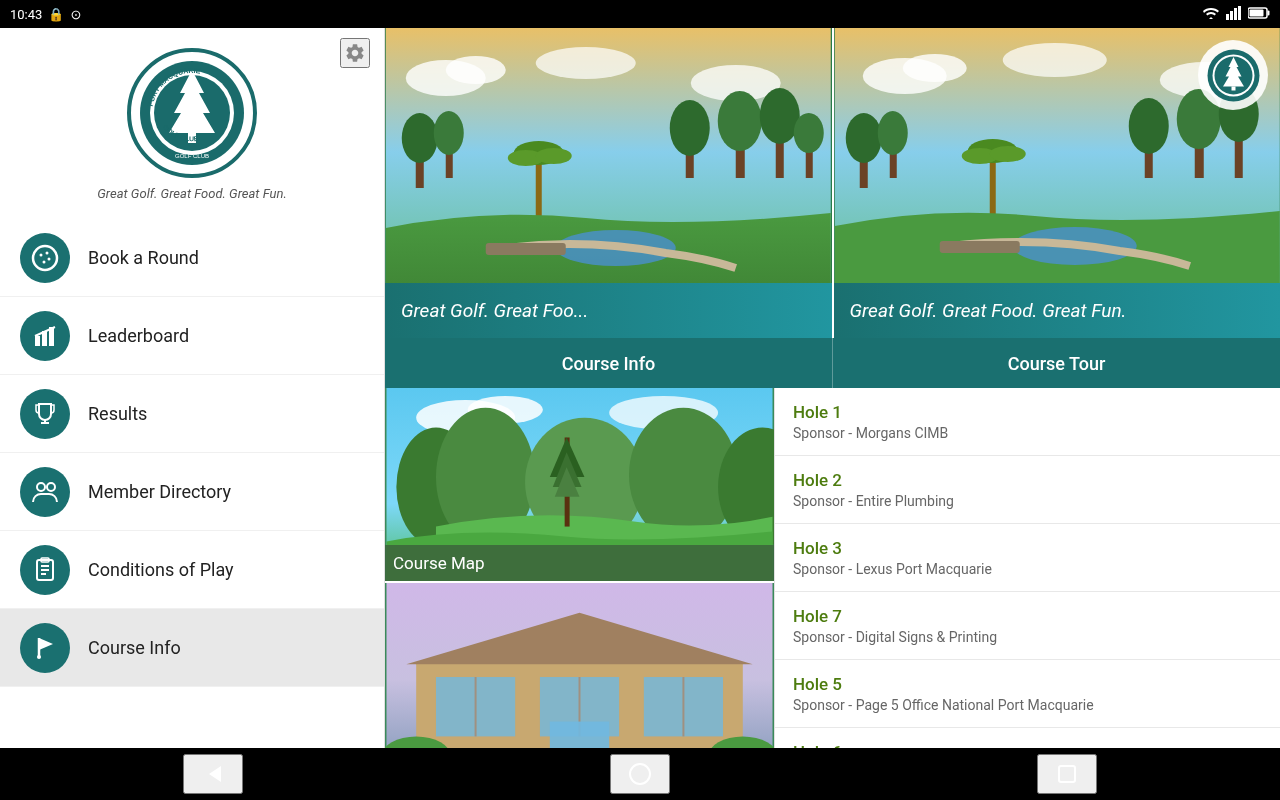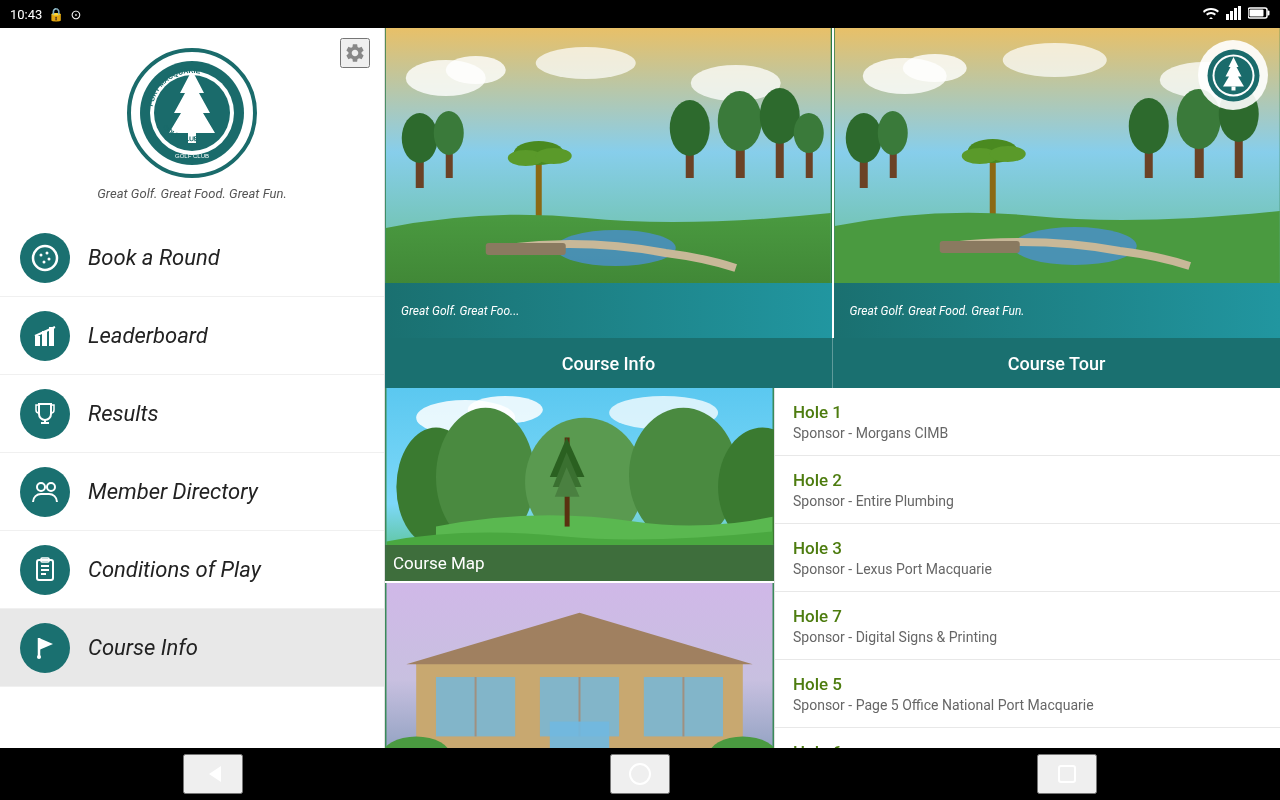--- a/index.html
+++ b/index.html
@@ -114,24 +114,23 @@
       background: #1a7070;
       display: flex;
       align-items: center;
       justify-content: center;
       flex-shrink: 0;
       color: #fff;
       font-size: 22px;
     }
 
     .nav-label {
-      font-size: 22px;
+      font-size: 18px;
       color: #222;
       font-weight: 400;
-      font-style: italic;
     }
 
     
     .content-area {
       flex: 1;
       display: flex;
       flex-direction: column;
       overflow: hidden;
     }
 
@@ -166,21 +165,21 @@
       height: 55px;
       background: linear-gradient(to right, #1a7070, #2196a0);
       display: flex;
       align-items: center;
       padding: 0 16px;
     }
 
     .banner-overlay-text {
       color: #fff;
       font-style: italic;
-      font-size: 12px;
+      font-size: 19px;
     }
 
     .banner-logo-overlay {
       position: absolute;
       top: 12px;
       right: 12px;
       width: 70px;
       height: 70px;
       border-radius: 50%;
       background: rgba(255,255,255,0.9);

